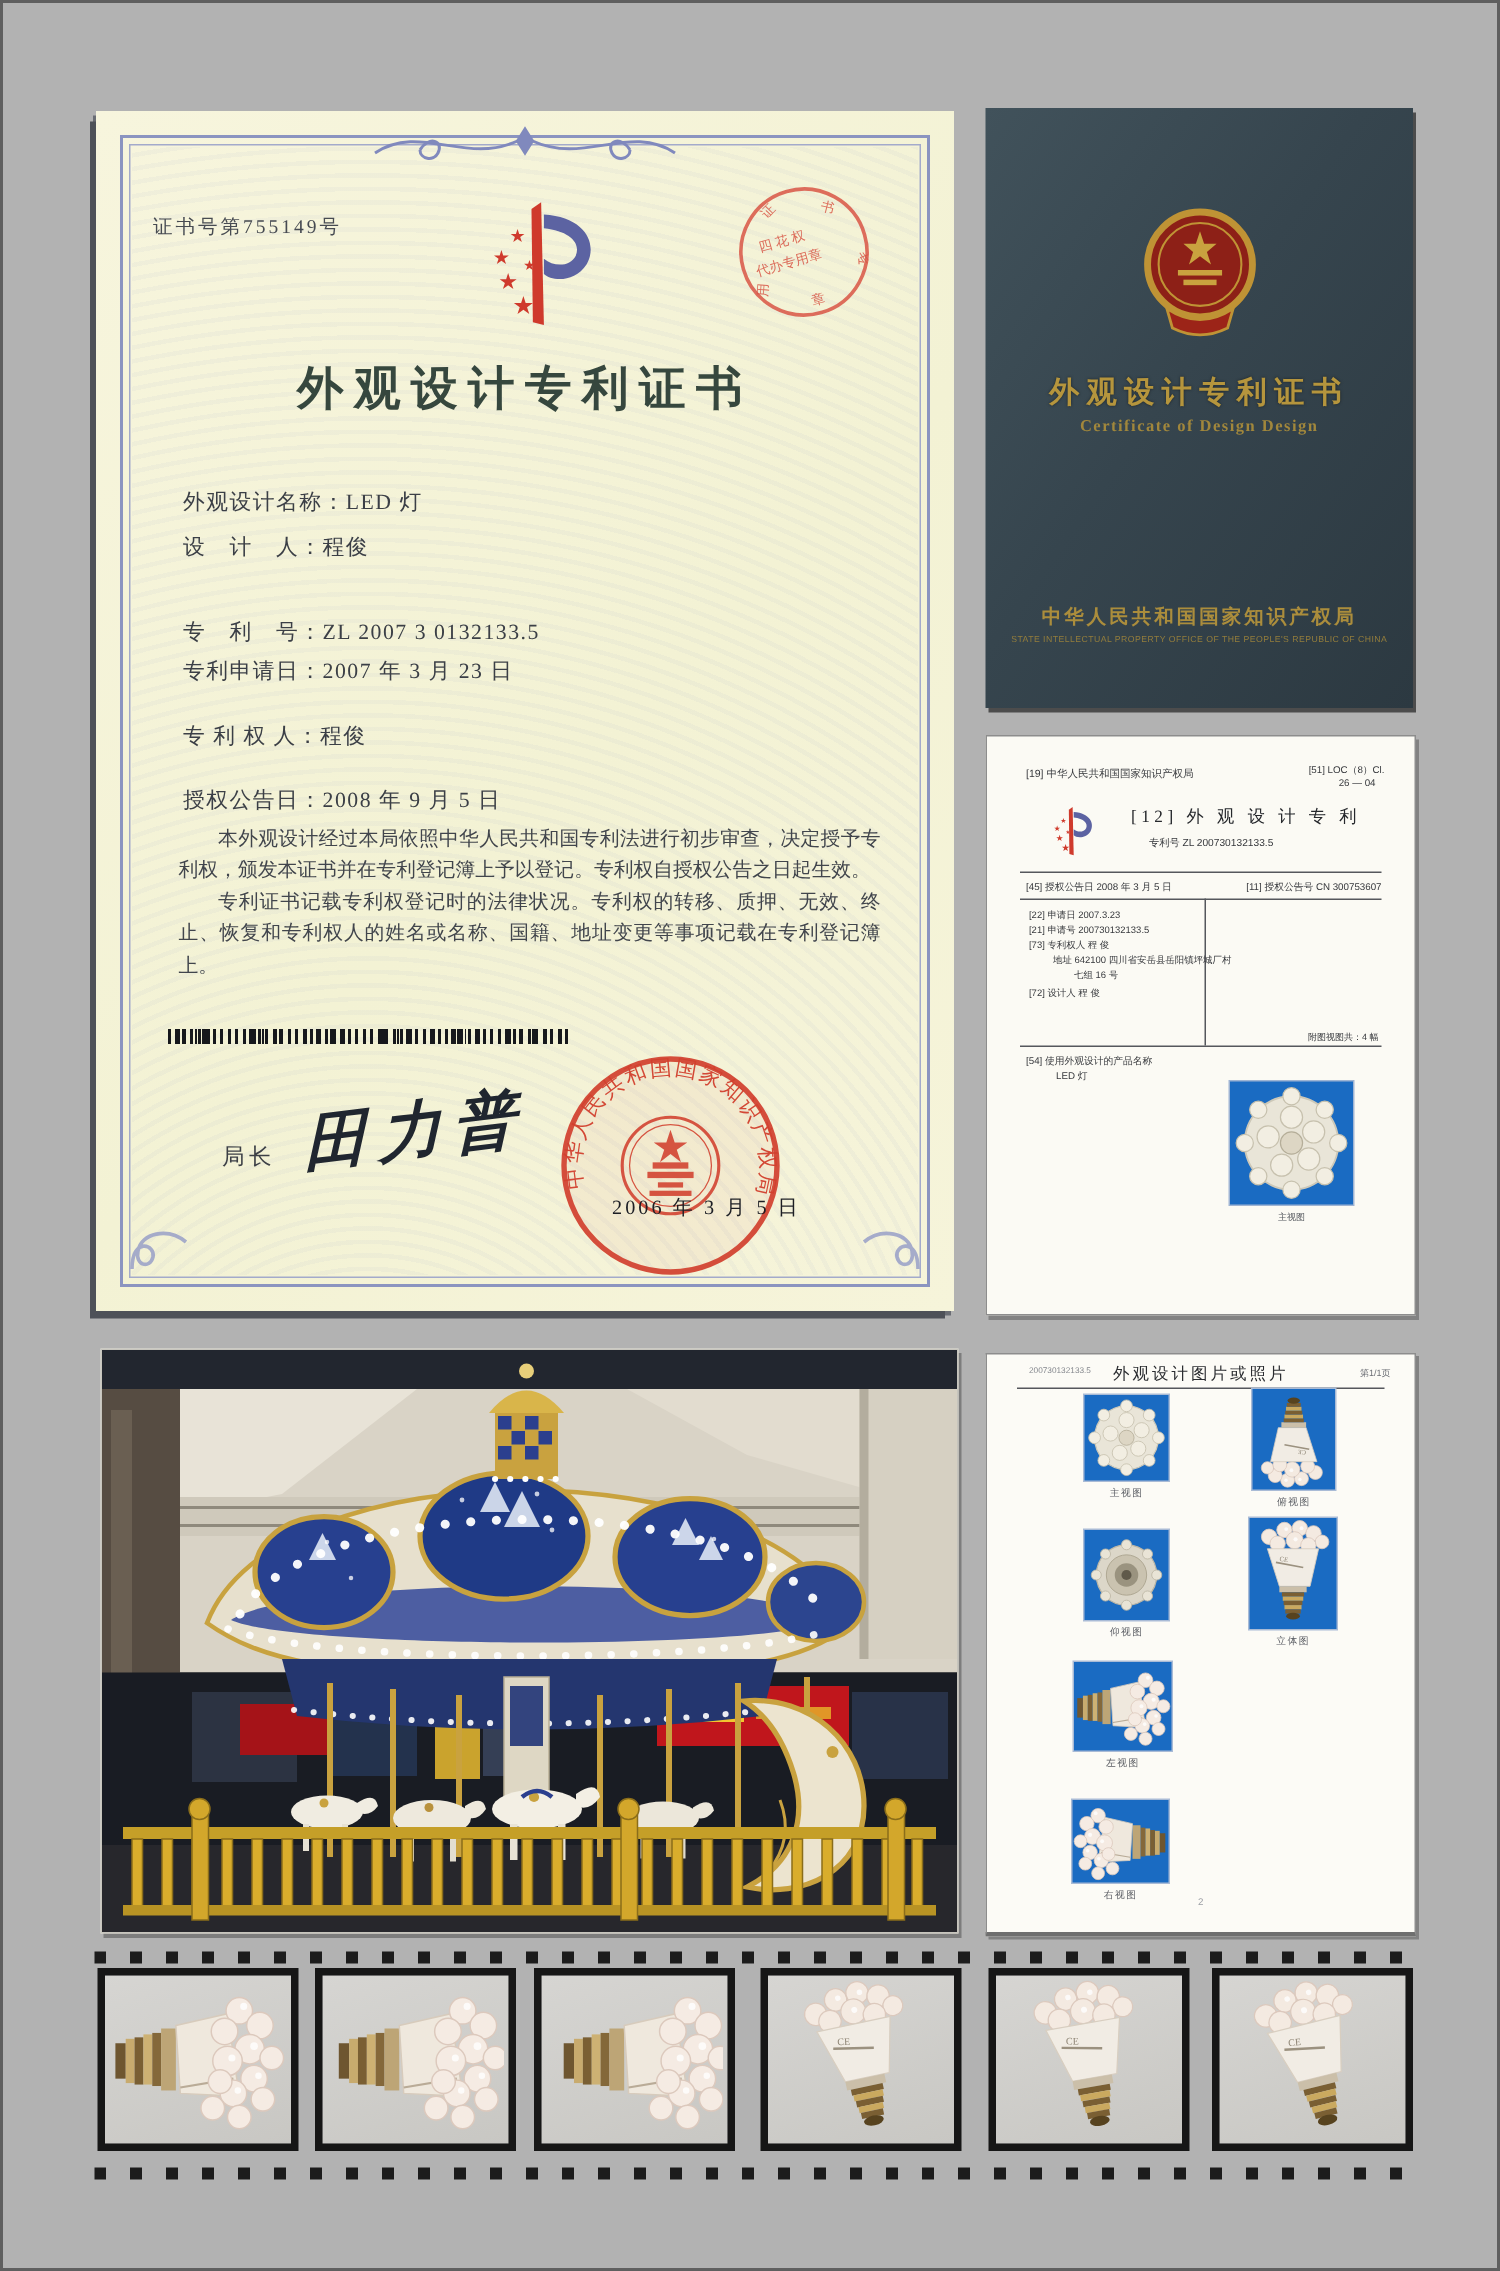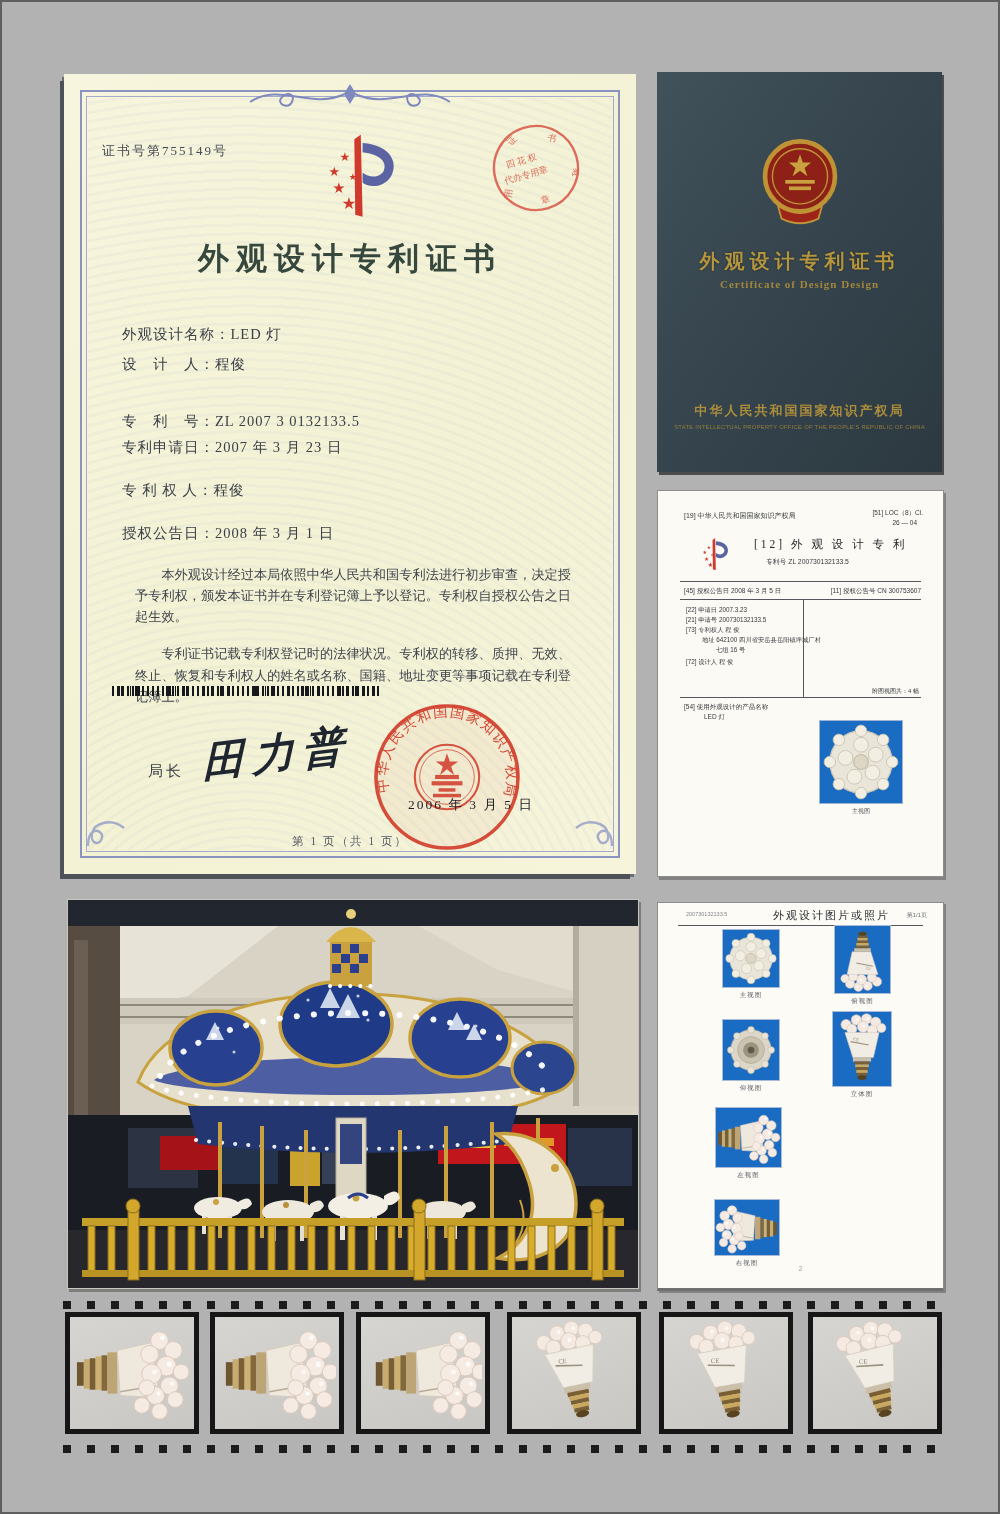--- a/index.html
+++ b/index.html
@@ -17,21 +17,21 @@
   }
   .cert-b1{position:absolute;left:16px;top:16px;right:16px;bottom:16px;border:2px solid #8b94c0;}
   .cert-b2{position:absolute;left:22px;top:22px;right:22px;bottom:22px;border:1px solid #a3aacb;}
   .cert-guilloche{position:absolute;left:24px;top:24px;right:24px;bottom:24px;
     background:repeating-radial-gradient(circle at 30% 120%, rgba(150,160,200,.07) 0 3px, transparent 3px 9px);}
   .cert-no{left:38px;top:68px;font-size:13px;letter-spacing:2px;color:#474b52;}
   .cert-title{left:0;top:164px;width:100%;text-align:center;font-size:31px;font-weight:bold;
     letter-spacing:7px;color:#36473e;}
   .cert-field{left:58px;font-size:14.5px;color:#3b3f46;letter-spacing:1px;}
   .cert-paras{left:55px;top:474px;width:468px;font-size:13.2px;line-height:1.6;color:#41454c;text-align:justify;}
-  .cert-paras p{margin:16px;text-indent:2em;}
+  .cert-paras p{margin:0;text-indent:2em;}
   .barcode{left:48px;top:612px;width:268px;height:10px;
     background:
       repeating-linear-gradient(90deg,#16181c 0 2px,transparent 2px 5px),
       repeating-linear-gradient(90deg,#16181c 0 1px,transparent 1px 9px),
       repeating-linear-gradient(90deg,transparent 0 6px,#16181c 6px 8px,transparent 8px 17px);}
   .chief{left:84px;top:688px;font-size:15px;color:#3d4046;letter-spacing:3px;}
   .signature{left:138px;top:652px;font-size:42px;font-weight:bold;font-style:italic;
     color:#20262f;transform:rotate(-7deg) skewX(-6deg);letter-spacing:8px;font-family:"DejaVu Sans",sans-serif;}
   .seal-date{left:344px;top:722px;font-size:13.5px;letter-spacing:2px;color:#1c1e24;z-index:5;}
   .cert-footer{left:0;top:760px;width:100%;text-align:center;font-size:11.5px;color:#565a63;letter-spacing:2px;}
@@ -236,21 +236,21 @@
       </g>
     </svg>
 
     <div class="abs cert-title">外观设计专利证书</div>
 
     <div class="abs cert-field" style="top:239px;margin-top:12px;">外观设计名称：LED 灯</div>
     <div class="abs cert-field" style="top:281px;">设　计　人：程俊</div>
     <div class="abs cert-field" style="top:338px;">专　利　号：ZL 2007 3 0132133.5</div>
     <div class="abs cert-field" style="top:364px;">专利申请日：2007 年 3 月 23 日</div>
     <div class="abs cert-field" style="top:407px;">专 利 权 人：程俊</div>
-    <div class="abs cert-field" style="top:450px;">授权公告日：2008 年 3 月 1 日</div>
+    <div class="abs cert-field" style="top:450px;">授权公告日：2008 年 9 月 5 日</div>
 
     <div class="abs cert-paras">
       <p>本外观设计经过本局依照中华人民共和国专利法进行初步审查，决定授予专利权，颁发本证书并在专利登记簿上予以登记。专利权自授权公告之日起生效。</p>
       <p>专利证书记载专利权登记时的法律状况。专利权的转移、质押、无效、终止、恢复和专利权人的姓名或名称、国籍、地址变更等事项记载在专利登记簿上。</p>
     </div>
 
     <div class="abs barcode"></div>
 
     <div class="abs chief">局长</div>
     <div class="abs signature">田力普</div>
@@ -260,21 +260,20 @@
       <path id="sealArc" d="M 19,92 A 60 60 0 1 1 135,92" fill="none"></path>
       <text font-size="14.5" fill="#d2402e" letter-spacing="1.5" opacity=".95">
         <textPath href="#sealArc" xlink:href="#sealArc">中华人民共和国国家知识产权局</textPath>
       </text>
       <g opacity=".88">
         <use href="#natl-emblem-red" xlink:href="#natl-emblem-red" transform="translate(42,42) scale(0.7)"></use>
       </g>
     </svg>
     <div class="abs seal-date">2006 年 3 月 5 日</div>
 
-    <div class="abs cert-footer">第 1 页（共 1 页）</div>
 
     <svg class="curl" style="left:20px;top:730px;" viewBox="0 0 46 46">
       <path d="M4,42 C4,20 20,26 18,34 C16,42 6,40 8,30 C10,18 28,14 40,24" fill="none" stroke="#99a0c8" stroke-width="2.4"></path>
     </svg>
     <svg class="curl" style="left:506px;top:730px;transform:scaleX(-1);" viewBox="0 0 46 46">
       <path d="M4,42 C4,20 20,26 18,34 C16,42 6,40 8,30 C10,18 28,14 40,24" fill="none" stroke="#99a0c8" stroke-width="2.4"></path>
     </svg>
   </section>
 
   <section class="abs cover">
@@ -483,21 +482,21 @@
         <rect x="346" y="310" width="11" height="70"></rect>
           <circle cx="351" cy="306" r="7"></circle>
         <rect x="524" y="310" width="11" height="70"></rect>
           <circle cx="529" cy="306" r="7"></circle>
       </g>
     </svg>
   </section>
 
   <section class="abs ppage">
     <div class="gz" style="left:28px;top:8px;font-size:5.5px;color:#84878d;">200730132133.5</div>
-    <div class="gz" style="left:0;top:5px;width:100%;text-align:center;font-size:11px;letter-spacing:2px;color:#2a2c30;font-family:Liberation Mono, monospace;padding-left:31px;">外观设计图片或照片</div>
+    <div class="gz" style="left:0;top:5px;width:100%;text-align:center;font-size:11px;letter-spacing:2px;color:#2a2c30;font-family:Liberation Mono, monospace;">外观设计图片或照片</div>
     <div class="gz" style="right:16px;top:8px;font-size:6px;color:#6c6f75;">第1/1页</div>
     <div class="gz-hr" style="left:20px;right:20px;top:22px;"></div>
 
     <div class="thumb" style="left:65px;top:27px;width:56px;height:57px;">
       <svg width="56" height="57" viewBox="0 0 100 100">
         <use href="#bulb-top" xlink:href="#bulb-top"></use>
         </svg>
     </div>
     <div class="thumb-cap" style="left:65px;top:88px;width:56px;">主视图</div>
 

